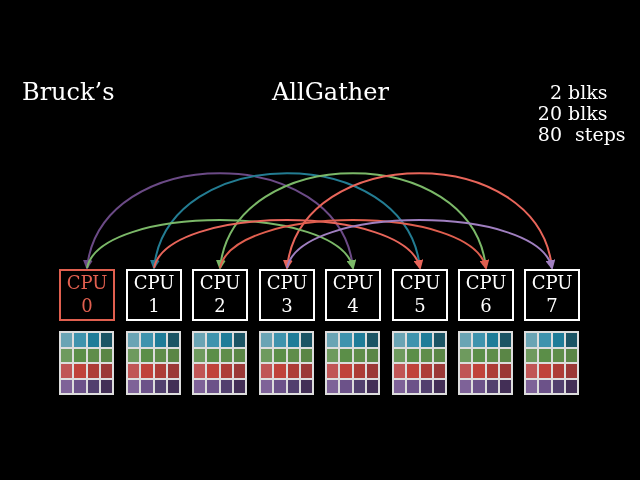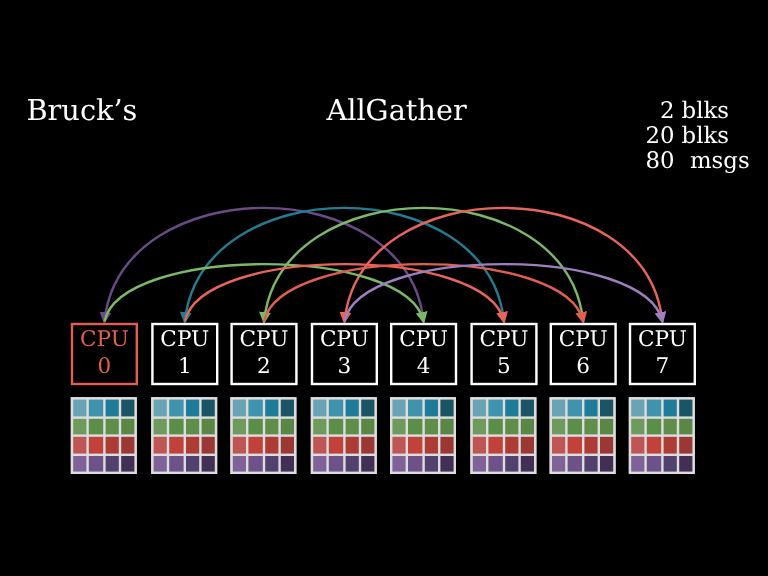--- a/index.html
+++ b/index.html
@@ -26,21 +26,21 @@
   <div class="stat" style="left:520px;top:81px;width:120px;height:22px;">
     <span class="num" style="right:78px">2</span>
     <span class="lbl" style="left:48px">blks</span>
   </div>
   <div class="stat" style="left:520px;top:102px;width:120px;height:22px;">
     <span class="num" style="right:78px">20</span>
     <span class="lbl" style="left:48px">blks</span>
   </div>
   <div class="stat" style="left:520px;top:123px;width:120px;height:22px;">
     <span class="num" style="right:78px">80</span>
-    <span class="lbl" style="left:55px">msgs</span>
+    <span class="lbl" style="left:55px">steps</span>
   </div>
 </div>
 
 <svg id="arcs" width="640" height="480">
     <defs>
       <marker id="arrow0" viewBox="0 0 10 10" refX="8" refY="5" markerWidth="5" markerHeight="5" orient="auto-start-reverse">
         <path d="M0,0 L10,5 L0,10 z" fill="#6b4a86"></path>
       </marker>
       <marker id="arrow1" viewBox="0 0 10 10" refX="8" refY="5" markerWidth="5" markerHeight="5" orient="auto-start-reverse">
         <path d="M0,0 L10,5 L0,10 z" fill="#237c92"></path>

